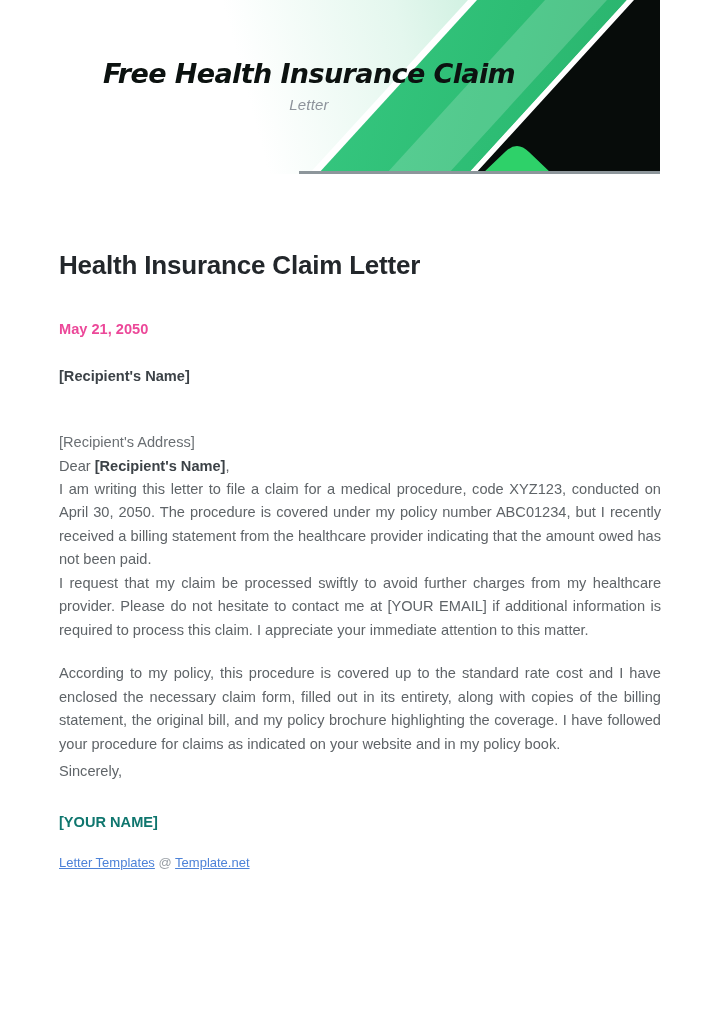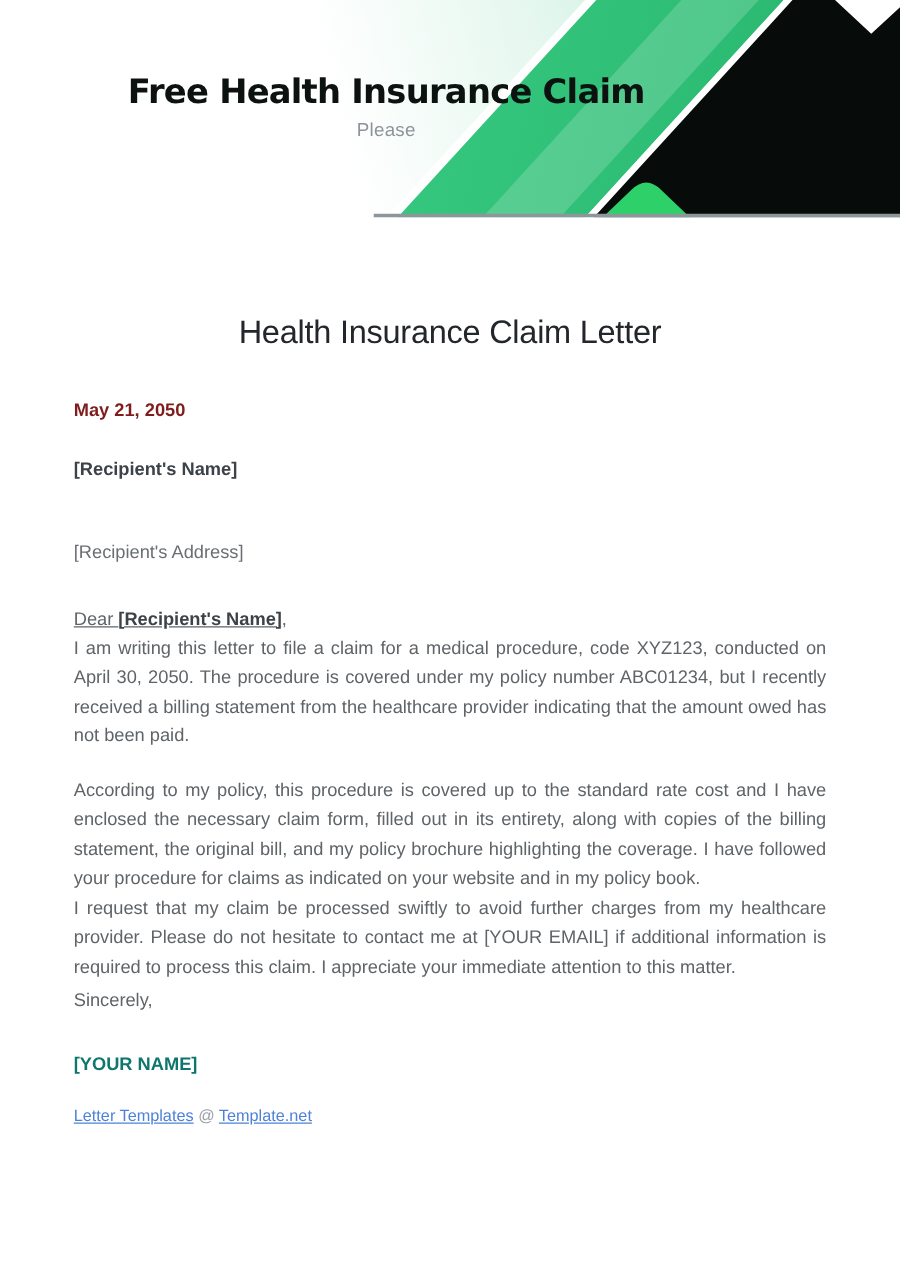--- a/index.html
+++ b/index.html
@@ -3,21 +3,21 @@
 <meta charset="utf-8">
 <style>
   * { margin:0; padding:0; box-sizing:border-box; }
   html,body { background:#ffffff; }
   body {
     width:720px; height:1019px; margin:0 auto; position:relative;
     font-family:"Liberation Sans", sans-serif; overflow:hidden;
   }
 
   
-  .banner { position:relative; width:720px; height:174px; background:#ffffff; overflow:hidden; }
+  .banner { position:relative; width:660px; height:174px; background:#ffffff; overflow:hidden;font-style:italic; }
   .banner .layer { position:absolute; inset:0; }
   .glow {
     background:linear-gradient(75deg, #ffffff 38%, #e4f7ee 62%, #c2ecd8 82%, #aee7cd 100%);
     clip-path:polygon(150px 0, 468px 0, 309px 174px, 0px 174px, 0px 120px);
   }
   .band {
     background:linear-gradient(105deg, #5cd89a 0%, #38c982 40%, #2dbd74 75%, #2ab06c 100%);
     clip-path:polygon(477px 0, 627px 0, 468px 174px, 318px 174px);
   }
   .band-highlight {
@@ -44,27 +44,27 @@
     font-family:"DejaVu Sans", sans-serif;
     font-size:27px; font-weight:bold; color:#0c1210; letter-spacing:-0.6px;
   }
   .banner-subtitle {
     margin-top:7px; font-size:15px; color:#8d939b; letter-spacing:0.2px;
   }
 
   
   .doc { padding:0 59px; color:#5f6468; font-size:14.6px; }
   .doc-title {
-    margin-top:76px; text-align:center;
-    font-size:26px; font-weight:normal; color:#23272b; letter-spacing:-0.2px;
+    margin-top:76px; text-align:left;
+    font-size:26px; font-weight:bold; color:#23272b; letter-spacing:-0.2px;
   }
-  .date-line { margin-top:37px; font-weight:bold; color:#7f1d1d; line-height:22.5px; }
+  .date-line { margin-top:37px; font-weight:bold; color:#ec4899; line-height:22.5px; }
   .recipient-name { margin-top:24px; font-weight:bold; color:#3c4247; line-height:22.5px; }
   .recipient-address { color:#6a6f73; line-height:22.5px;margin-top:44px; }
-  .salutation { margin-top:31px; line-height:23px;text-decoration:underline; }
+  .salutation { margin-top:1px; line-height:23px; }
   .salutation b { color:#3c4247; }
   .doc p.body-par {
     margin-top:0; line-height:23.5px; text-align:justify;
   }
   .doc p.par-gap { margin-top:20px; }
   .closing { margin-top:4px; line-height:23px; }
   .signature { margin-top:28px; font-weight:bold; color:#0f766e; line-height:23px; }
 
   
   .footer { margin-top:21px; text-align:left; font-size:13px; color:#9aa0a6; }
@@ -78,35 +78,35 @@
   <div class="layer band"></div>
   <div class="layer band-highlight"></div>
   <div class="layer band-separator"></div>
   <div class="layer dark-shape"></div>
   <svg class="hill" width="70" height="33" viewBox="0 0 70 33">
     <path d="M0 33 L23 11 Q35 -1 47 11 L70 33 Z" fill="#2ed169"></path>
   </svg>
   <div class="banner-bottom-line"></div>
   <div class="banner-text">
     <div class="banner-title">Free Health Insurance Claim</div>
-    <div class="banner-subtitle">Please</div>
+    <div class="banner-subtitle">Letter</div>
   </div>
 </div>
 
 <div class="doc">
   <h1 class="doc-title">Health Insurance Claim Letter</h1>
 
   <div class="date-line">May 21, 2050</div>
 
   <div class="recipient-name">[Recipient's Name]</div>
   <div class="recipient-address">[Recipient's Address]</div>
 
   <div class="salutation"><span>Dear </span><b>[Recipient's Name]</b><span>,</span></div>
 
   <p class="body-par">I am writing this letter to file a claim for a medical procedure, code XYZ123, conducted on April 30, 2050. The procedure is covered under my policy number ABC01234, but I recently received a billing statement from the healthcare provider indicating that the amount owed has not been paid.</p>
+  <p class="body-par">I request that my claim be processed swiftly to avoid further charges from my healthcare provider. Please do not hesitate to contact me at [YOUR EMAIL] if additional information is required to process this claim. I appreciate your immediate attention to this matter.</p>
   <p class="body-par par-gap">According to my policy, this procedure is covered up to the standard rate cost and I have enclosed the necessary claim form, filled out in its entirety, along with copies of the billing statement, the original bill, and my policy brochure highlighting the coverage. I have followed your procedure for claims as indicated on your website and in my policy book.</p>
-  <p class="body-par">I request that my claim be processed swiftly to avoid further charges from my healthcare provider. Please do not hesitate to contact me at [YOUR EMAIL] if additional information is required to process this claim. I appreciate your immediate attention to this matter.</p>
 
   <div class="closing">Sincerely,</div>
   <div class="signature">[YOUR NAME]</div>
 
   <div class="footer"><a>Letter Templates</a> <span>@</span> <a>Template.net</a></div>
 </div>
 
 </body></html>

